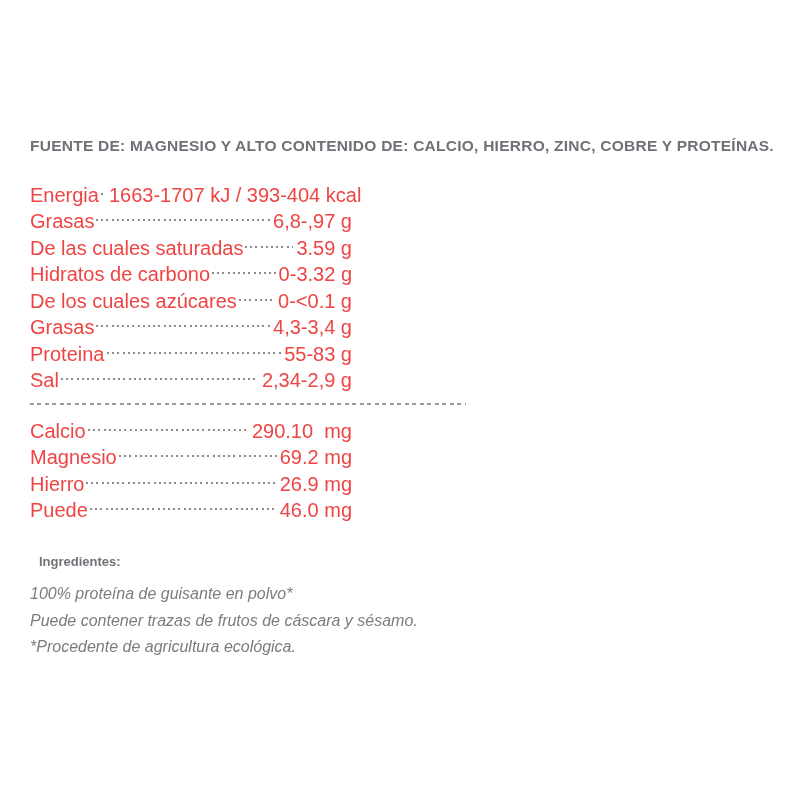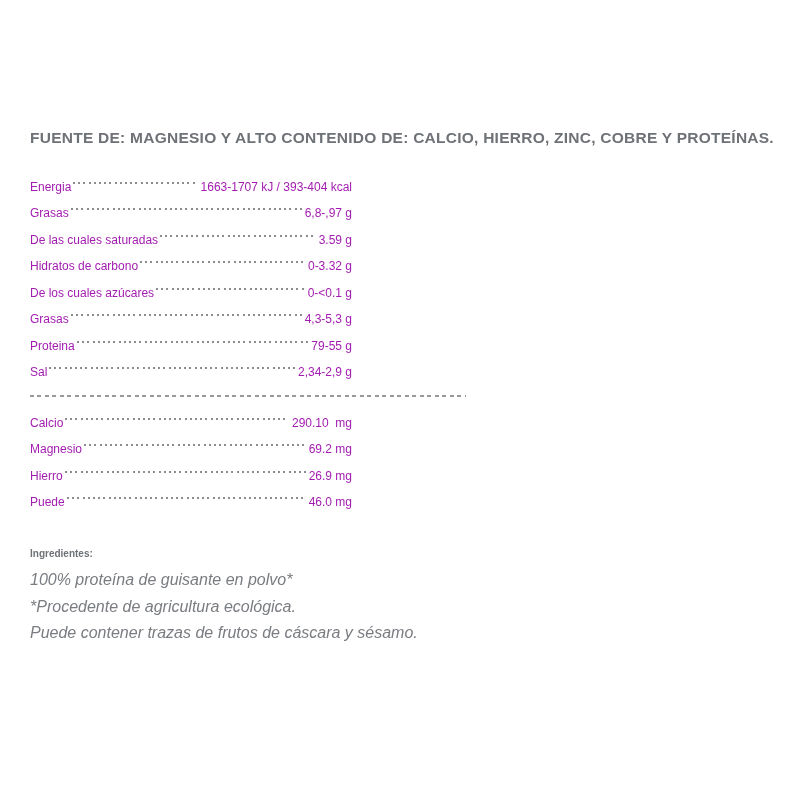--- a/index.html
+++ b/index.html
@@ -8,21 +8,21 @@
     width: 800px;
     height: 800px;
     background: #ffffff;
     font-family: "Liberation Sans", "DejaVu Sans", sans-serif;
     color: #797c80;
     overflow: hidden;
     box-sizing: border-box;
     padding: 121px 24px 0 30px;
   }
   .source-line {
-    margin: 8px 0 27px 0;
+    margin: 16px 0 27px 0;
     font-size: 15.5px;
     font-weight: bold;
     letter-spacing: 0.25px;
     color: #6e7176;
     white-space: nowrap;
   }
   .nutri-title {
     margin: 0 0 2px 0;
     font-size: 15.5px;
     font-weight: bold;
@@ -30,44 +30,44 @@
     color: #6e7176;
     text-decoration: underline;
     text-underline-offset: 3px;
     text-decoration-thickness: 1.5px;
   }
   .rows { width: 322px; }
   .nutri-row {
     display: flex;
     align-items: baseline;
     line-height: 26.45px;
-    font-size: 12px;
-    color: #a21caf;
+    font-size: 20px;
+    color: #ef4444;
   }
   .nutri-row .label, .nutri-row .value { white-space: pre; }
   .leader { flex: 1; position: relative; min-width: 10px; }
   .leader::after {
     content: "";
     position: absolute;
     left: 2px;
     right: 3px;
     bottom: 7px;
     height: 2px;
     background: repeating-linear-gradient(90deg, #8a8d90 0 2px, transparent 2px 5.2px);
   }
   .separator {
     width: 436px;
     height: 2px;
     margin: 9px 0 13px 0;
     background: repeating-linear-gradient(90deg, #97999c 0 4px, transparent 4px 7.5px);
   }
   .ingredients { margin-top: 29px; }
   .ing-title {
-    margin: 0;
-    font-size: 10px;
+    margin: 9px;
+    font-size: 13px;
     font-weight: bold;
     color: #6e7176;
     line-height: 20px;
   }
   .ing-line {
     margin: 0;
     font-size: 16px;
     line-height: 26.5px;
     color: #797c80;
   }
@@ -103,26 +103,26 @@
       <span class="value">0-3.32 g</span>
     </div>
     <div class="nutri-row">
       <span class="label">De los cuales azúcares</span>
       <span class="leader"></span>
       <span class="value">0-&lt;0.1 g</span>
     </div>
     <div class="nutri-row">
       <span class="label">Grasas</span>
       <span class="leader"></span>
-      <span class="value">4,3-5,3 g</span>
+      <span class="value">4,3-3,4 g</span>
     </div>
     <div class="nutri-row">
       <span class="label">Proteina</span>
       <span class="leader"></span>
-      <span class="value">79-55 g</span>
+      <span class="value">55-83 g</span>
     </div>
     <div class="nutri-row">
       <span class="label">Sal</span>
       <span class="leader"></span>
       <span class="value">2,34-2,9 g</span>
     </div>
   </div>
 
   <div class="separator"></div>
 
@@ -146,18 +146,18 @@
       <span class="label">Puede</span>
       <span class="leader"></span>
       <span class="value">46.0 mg</span>
     </div>
   </div>
 
   <div class="ingredients">
     <p class="ing-title">Ingredientes:</p>
     <div class="ing-lines">
       <p class="ing-line">100% proteína de guisante en polvo*</p>
+      <p class="ing-line">Puede contener trazas de frutos de cáscara y sésamo.</p>
       <p class="ing-line">*Procedente de agricultura ecológica.</p>
-      <p class="ing-line">Puede contener trazas de frutos de cáscara y sésamo.</p>
     </div>
   </div>
 
 </div>
 
 </body></html>

